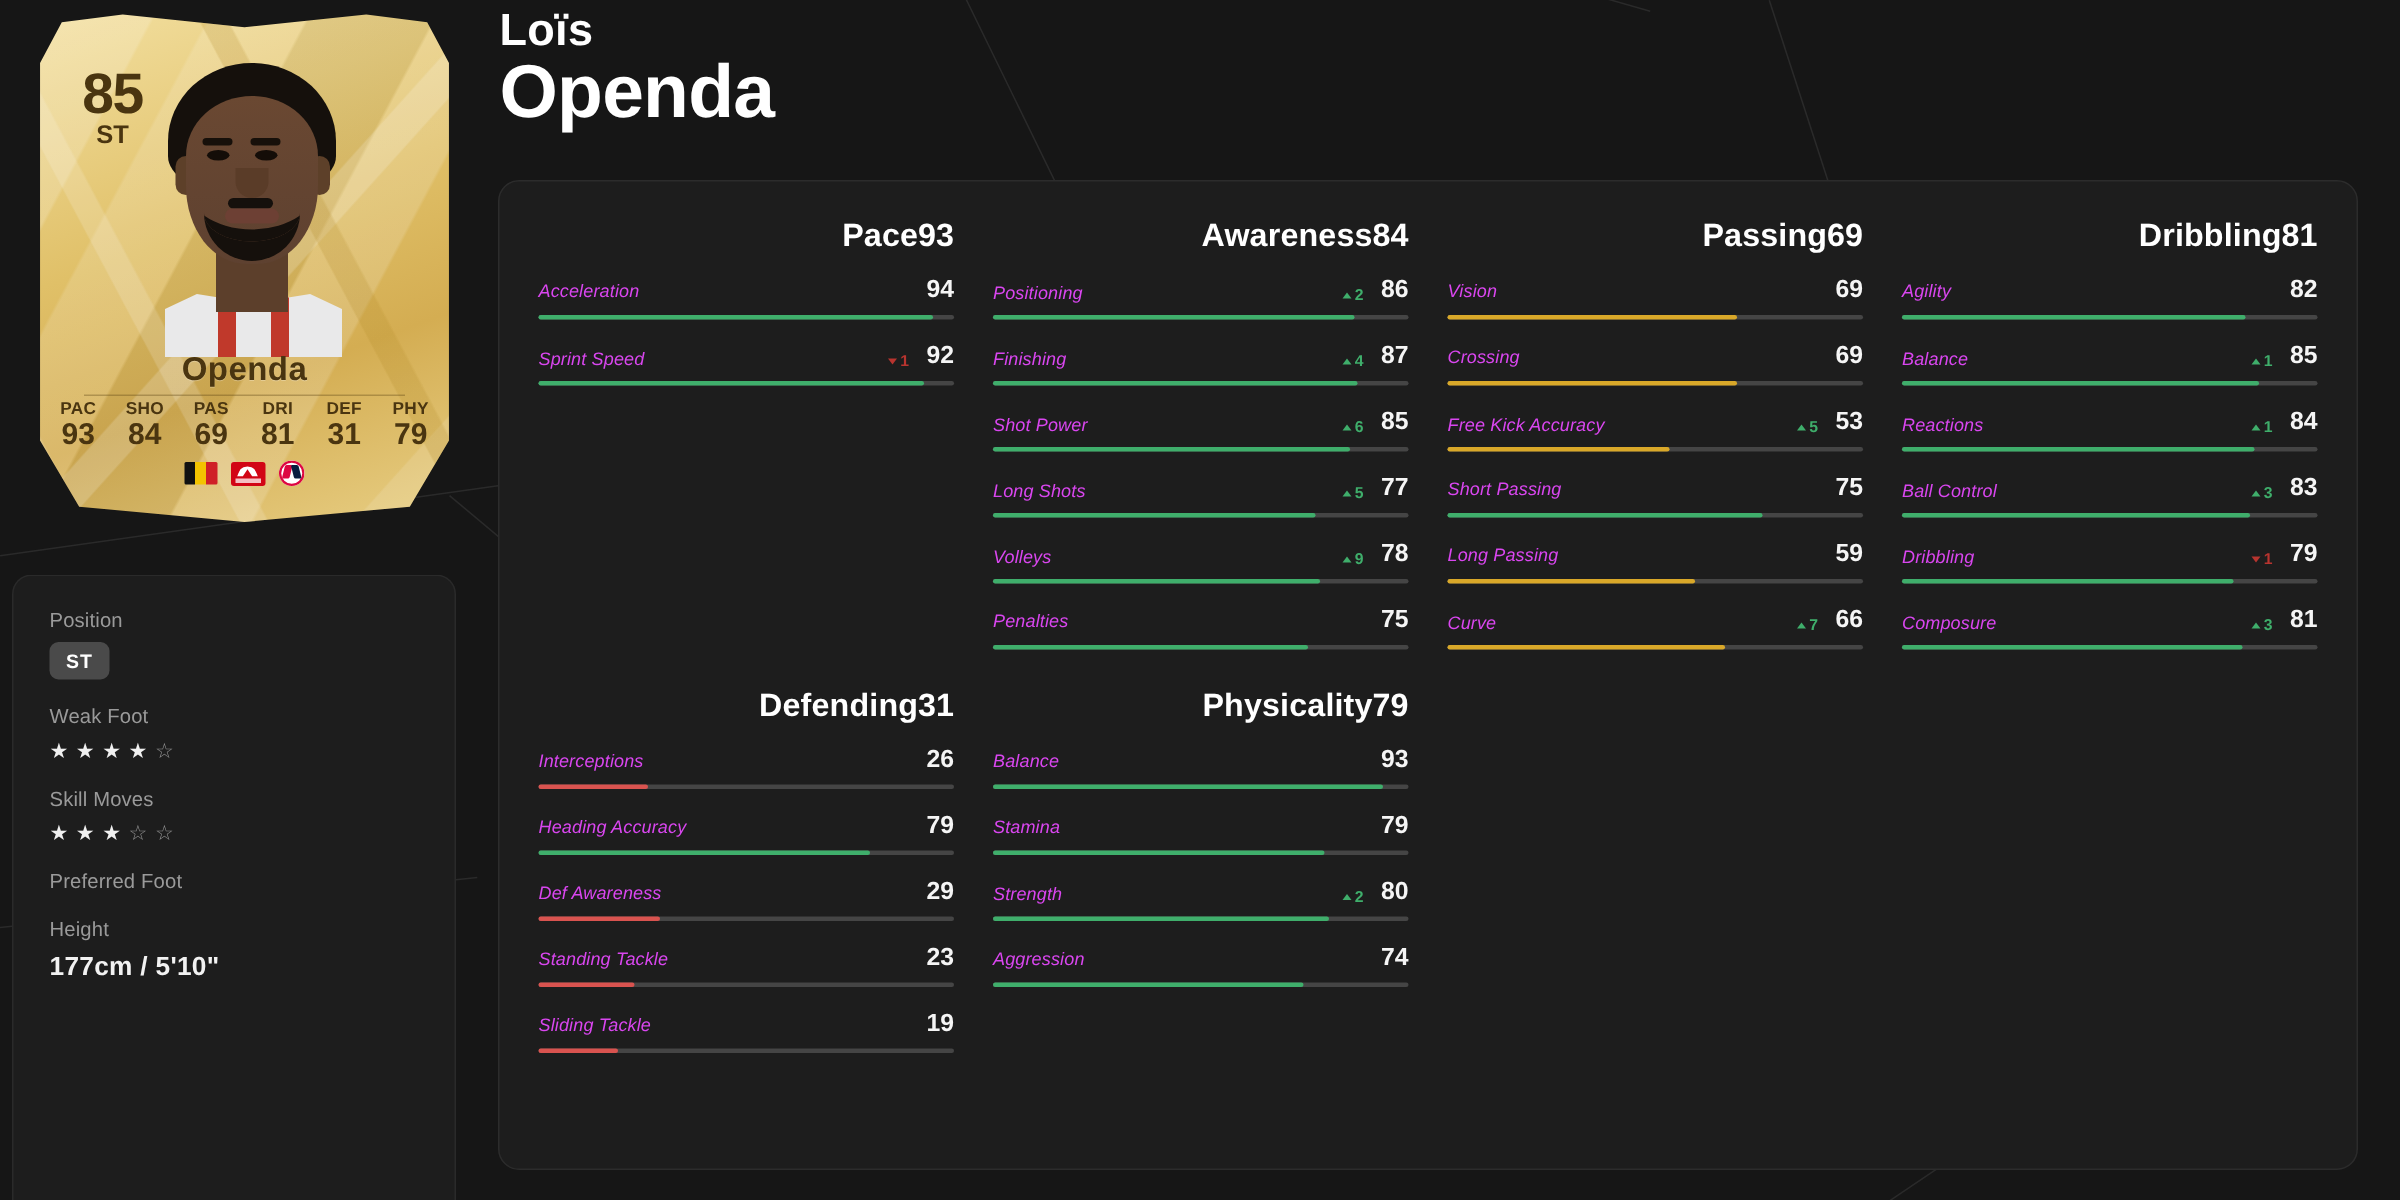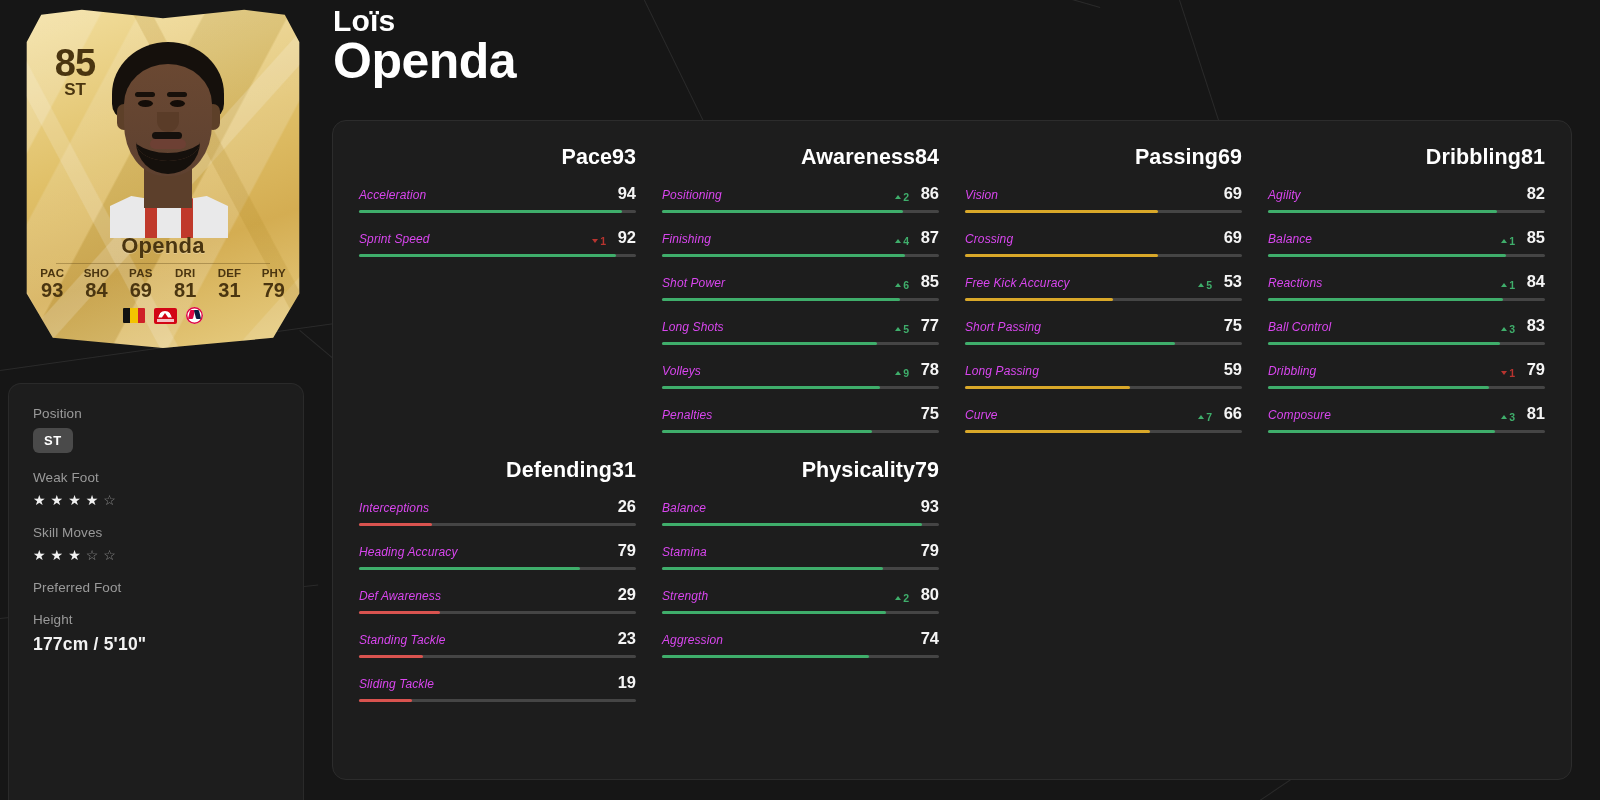--- a/index.html
+++ b/index.html
@@ -128,21 +128,21 @@
   .card-name {
     font-size: 22px; font-weight: 700; letter-spacing: .3px;
     margin-top: 3px;
     text-shadow: 0 1px 0 rgba(255,255,255,.25);
   }
   .card-divider {
     width: 82%; margin: 4px auto 3px; height: 1px;
     background: rgba(90,65,18,.35);
   }
   .card-stats {
-    display: flex; justify-content: flex-start; gap: 16px; padding: 0 6px;
+    display: flex; justify-content: flex-end; gap: 16px; padding: 0 6px;
   }
   .card-stat { width: 39px; }
   .card-stat .lbl { font-size: 11.5px; font-weight: 700; letter-spacing: .2px; }
   .card-stat .val { font-size: 20px; font-weight: 700; line-height: 22px; }
   .card-badges {
     display: flex; justify-content: center; align-items: center; gap: 9px;
     margin-top: 6px;
   }
   .flag-be {
     width: 22px; height: 15px; display: inline-block;

